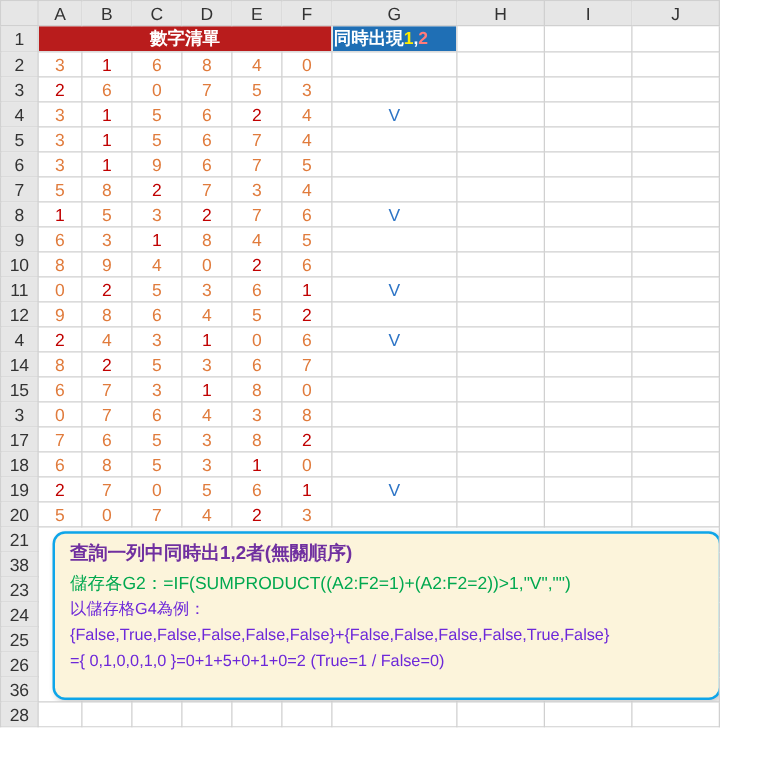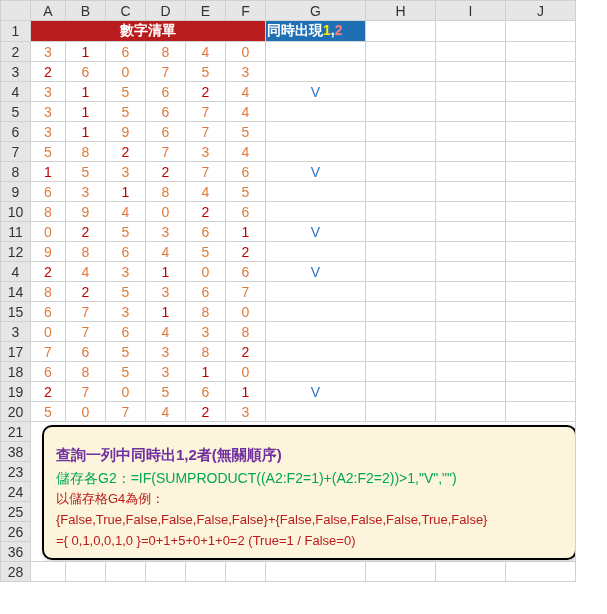--- a/index.html
+++ b/index.html
@@ -65,31 +65,31 @@
     color: #2e75c6;
     border-bottom: 1px solid #888;
   }
   .box-wrap { position: relative; }
   .formula-box {
     position: absolute;
     left: 10px; top: 2px;
     width: 535px;
     height: 135px;
     background: #fcf4db;
-    border: 2px solid #000000;
+    border: 2px solid #0ea5e9;
     border-radius: 10px;
     box-shadow: 2px 2px 5px rgba(0,0,0,.2);
-    padding: 16px 12px;
+    padding: 4px 12px;
     box-sizing: border-box;
     font-size: 14px;
     line-height: 1.6;
   }
   .fb-line1 { color: #7030a0; font-weight: bold; font-size: 15px; }
   .fb-line2 { color: #00a84f; font-weight: normal; font-size: 14px; }
-  .fb-line3, .fb-line4, .fb-line5 { color: #b91c1c; font-size: 13px; }
+  .fb-line3, .fb-line4, .fb-line5 { color: #6d28d9; font-size: 13px; }
   .colA { width: 35px; }
   .colB { width: 40px; }
   .colC { width: 40px; }
   .colD { width: 40px; }
   .colE { width: 40px; }
   .colF { width: 40px; }
   .colG { width: 100px; }
   .colH { width: 70px; }
   .colI { width: 70px; }
   .colJ { width: 70px; }

